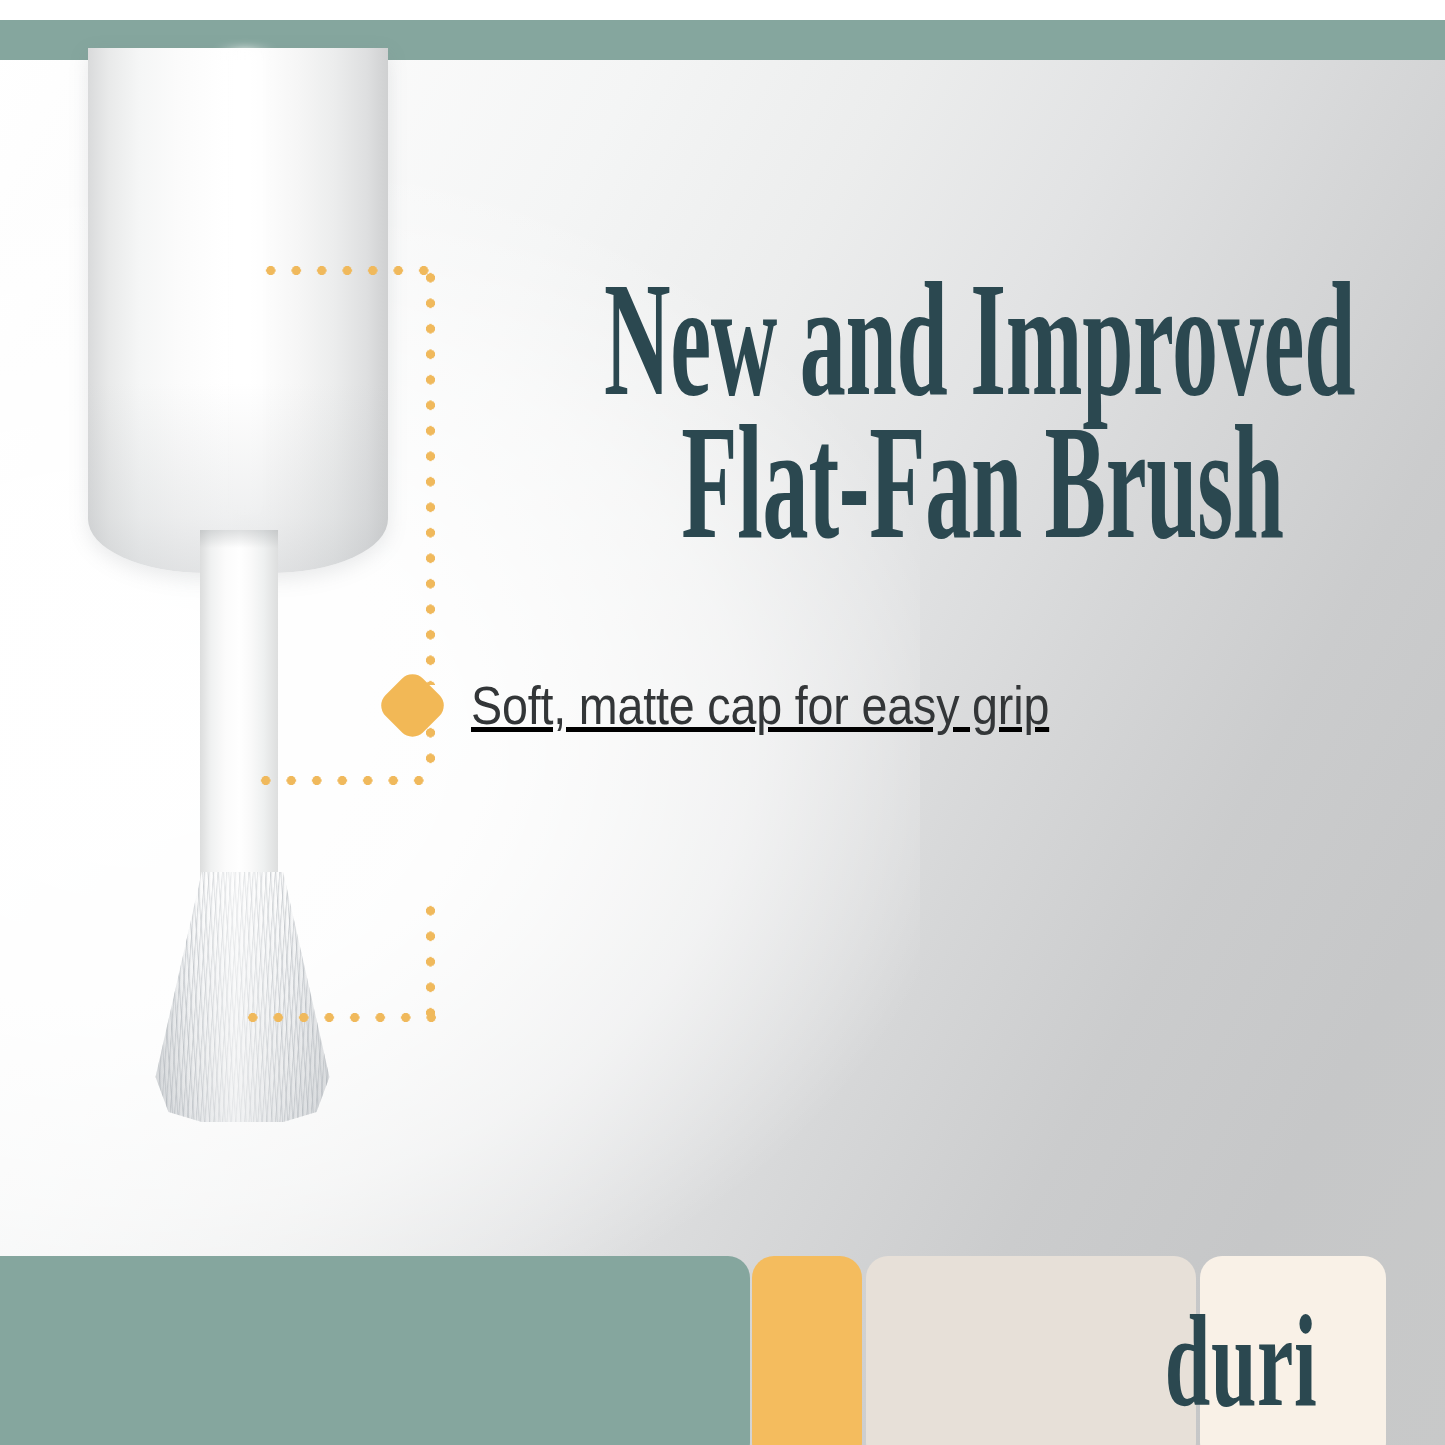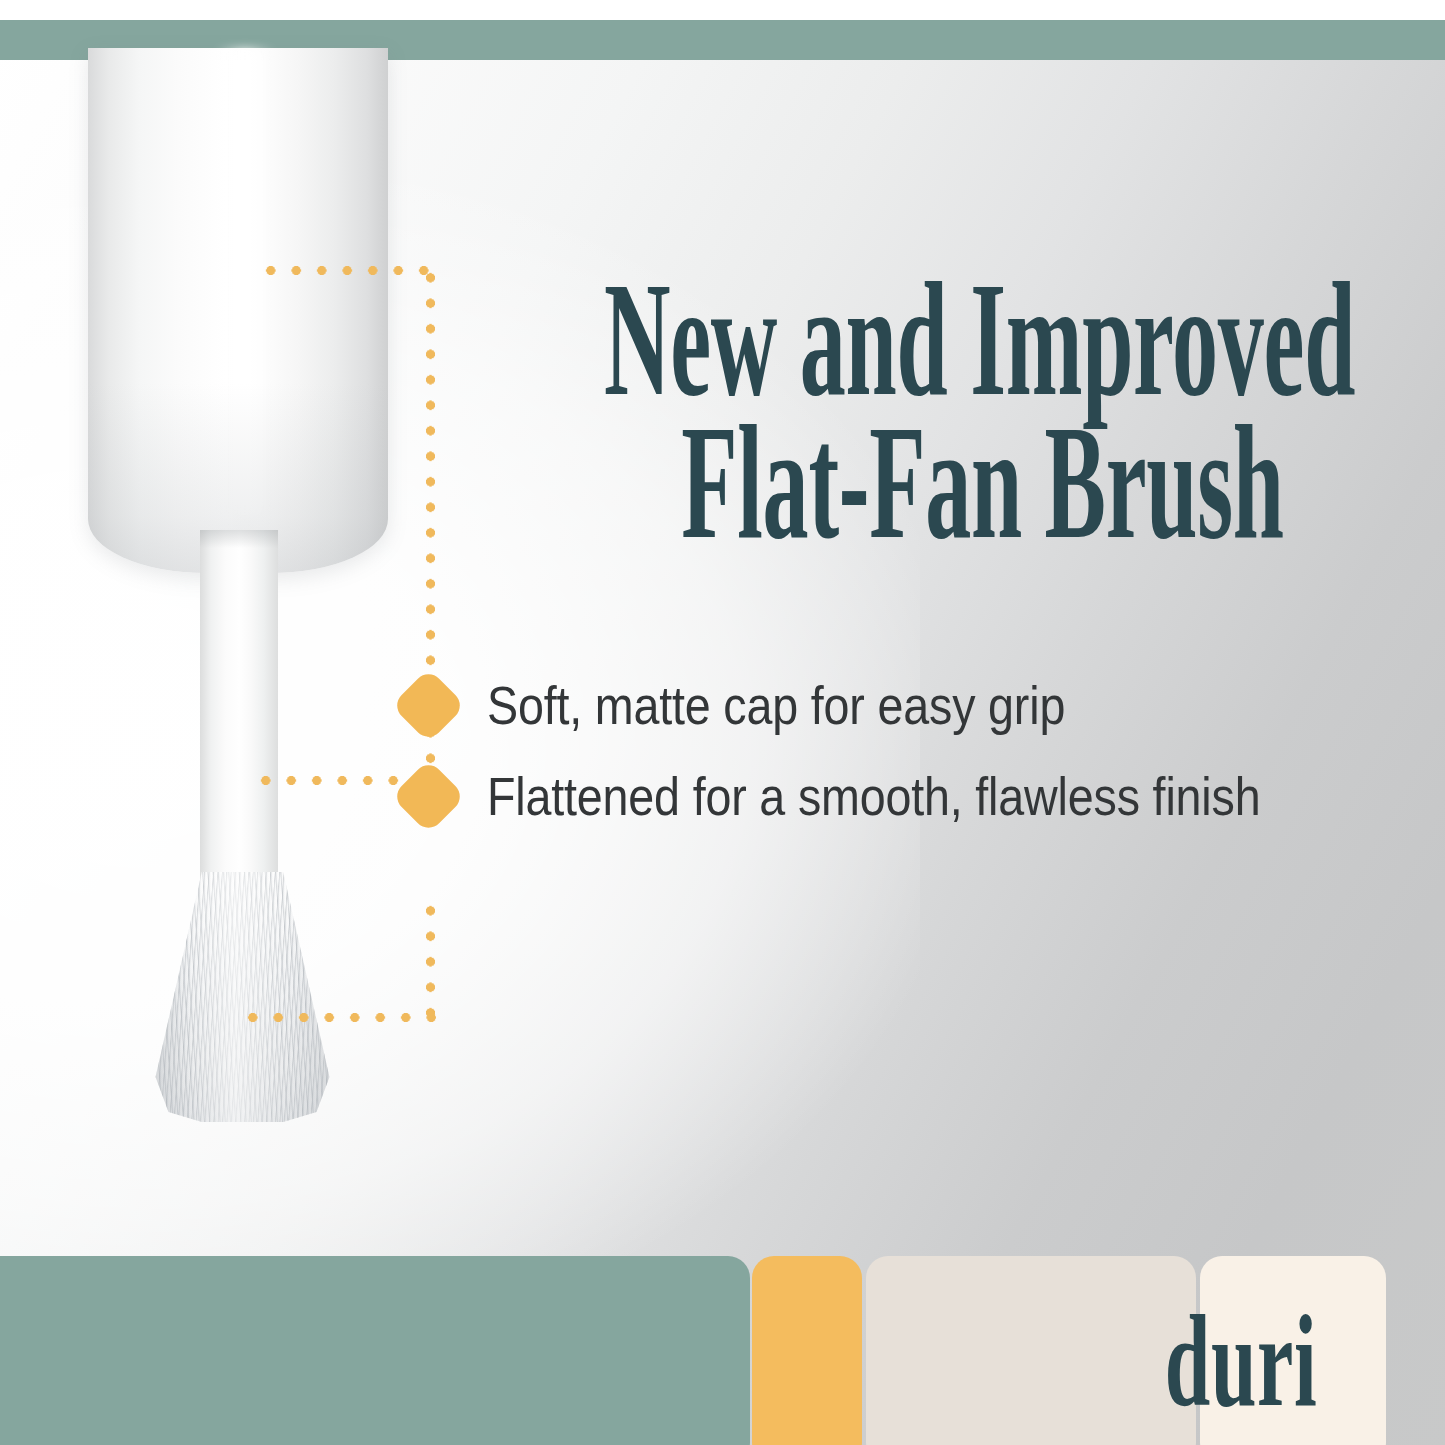--- a/index.html
+++ b/index.html
@@ -177,21 +177,21 @@
     line-height: 0.88;
     letter-spacing: -0.5px;
     transform: scaleX(0.565);
     transform-origin: left top;
     white-space: nowrap;
   }
   .headline .hl-line { display: block; width: 1340px; }
   .headline .hl-2 { text-align: center; }
 
   
-  .bullets { position: absolute; left: 400px; top: 640px; width: 1010px; }
+  .bullets { position: absolute; left: 384px; top: 640px; width: 1010px; text-decoration: underline; }
   .bullet-row {
     position: relative;
     display: flex;
     align-items: center;
     height: 91px;
   }
   .bullet-marker {
     position: relative;
     flex: 0 0 auto;
     width: 53px;
@@ -285,24 +285,20 @@
     <span class="hl-line hl-2">Flat-Fan Brush</span>
   </div>
 
   <div class="bullets">
 
     <div class="bullet-row">
       <span class="bullet-marker"></span>
       <span class="bullet-text">Soft, matte cap for easy grip</span>
     </div>
 
-    <div class="bullet-row">
-      <span class="bullet-marker"></span>
-      <span class="bullet-text">Flattened for a smooth, flawless finish</span>
-    </div>
 
 
   </div>
 
   <div class="footer">
     <div class="fblock fb-green"></div>
     <div class="fblock fb-yellow"></div>
     <div class="fblock fb-beige"></div>
     <div class="fblock fb-cream"></div>
   </div>

